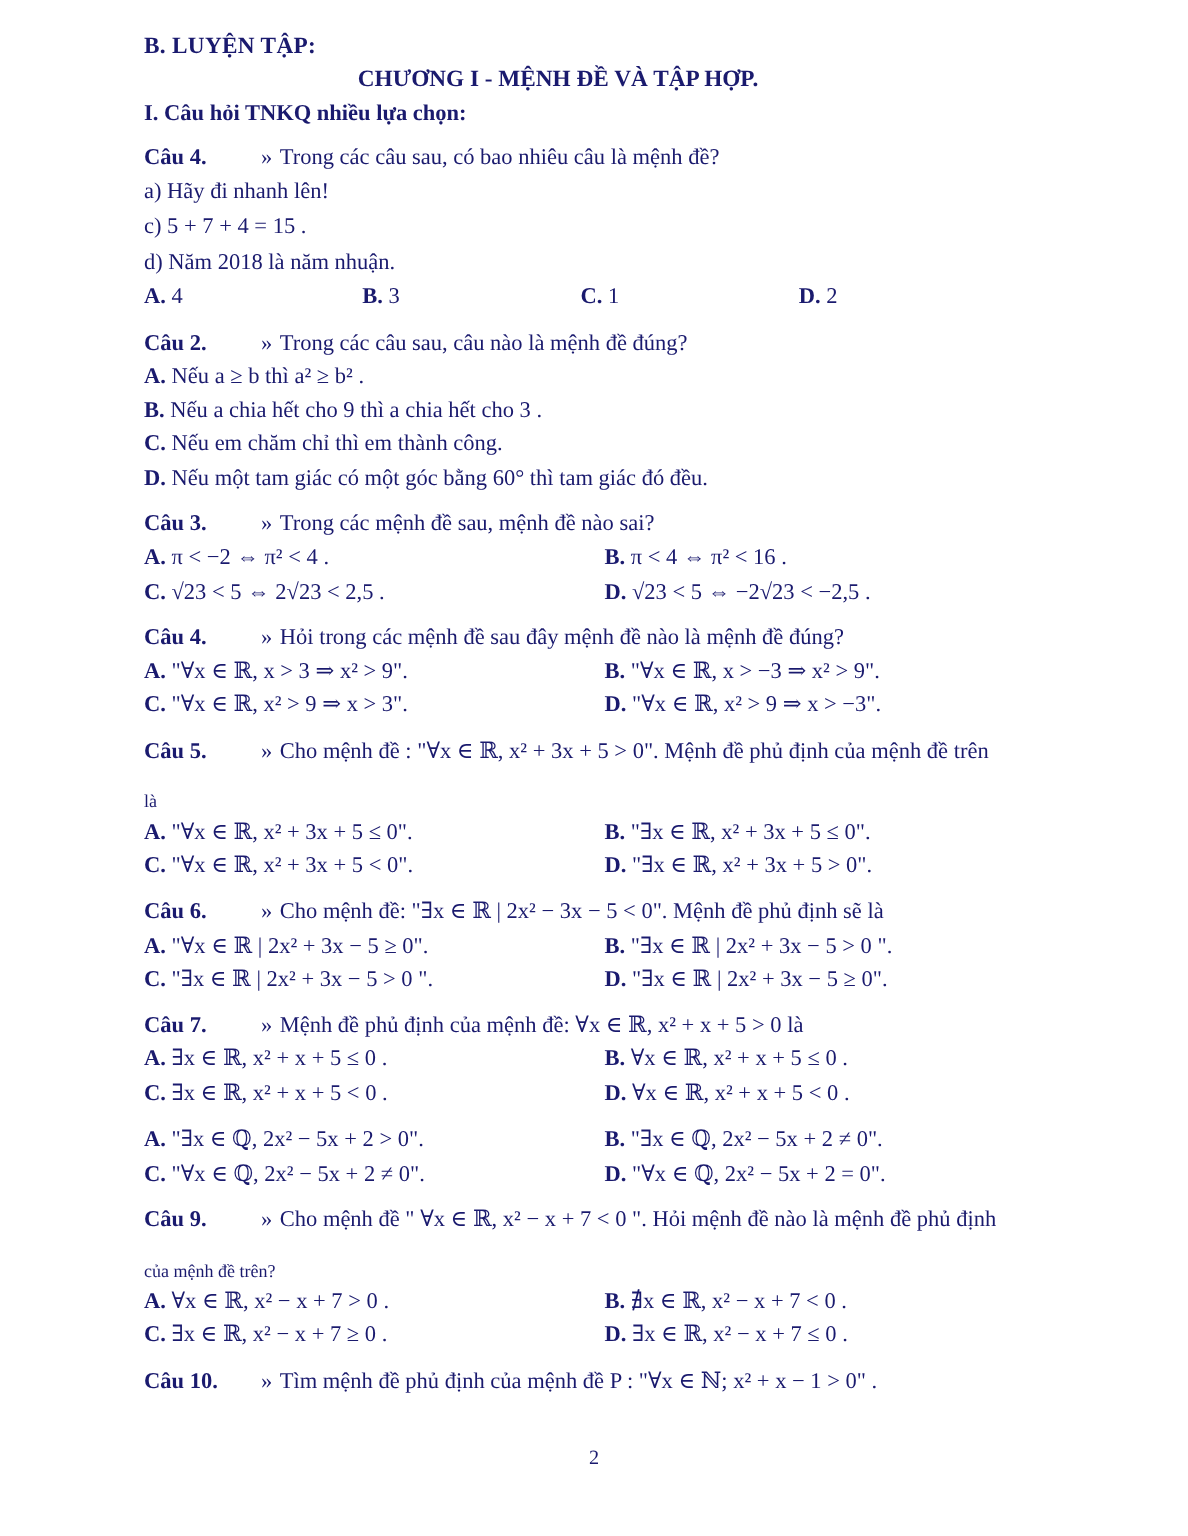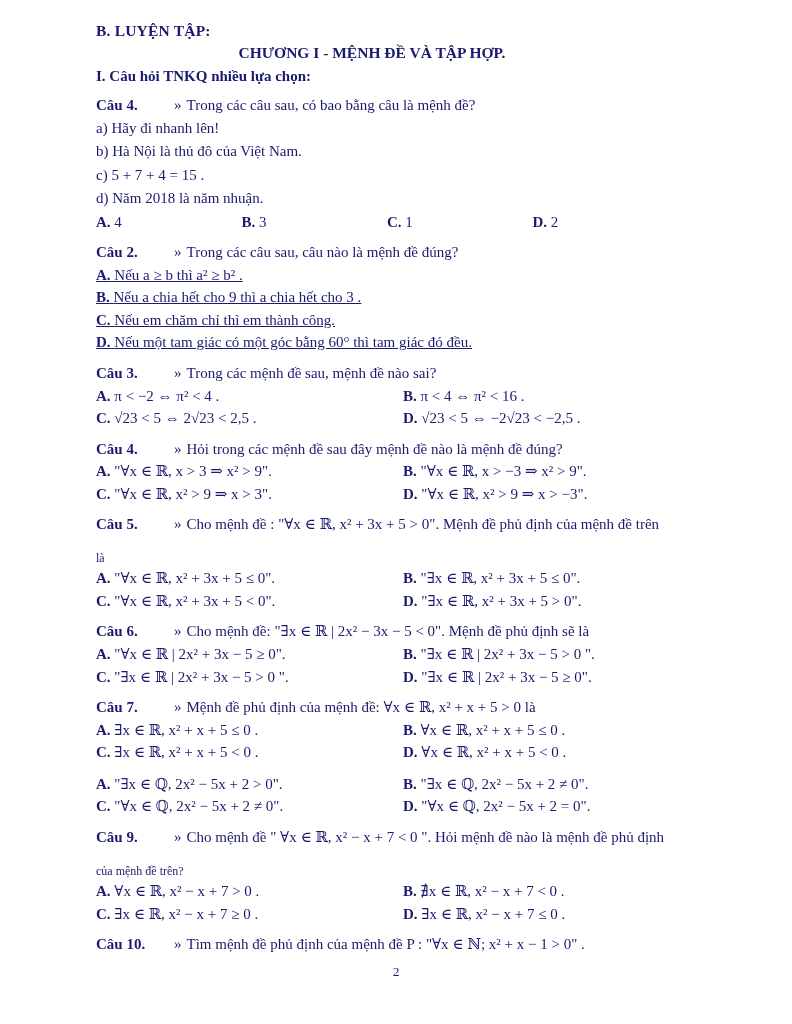--- a/index.html
+++ b/index.html
@@ -76,21 +76,20 @@
   }
   .opts.two > div {
     width: 50%;
     box-sizing: border-box;
   }
   .opts.two > div:nth-child(2n) {
     padding-left: 16px;
   }
   .opts.one > div {
     width: 100%;
-    text-decoration: underline;
   }
   .ol {
     font-weight: bold;
   }
   .pageno {
     position: absolute;
     bottom: 44px;
     left: 0;
     width: 792px;
     text-align: center;
@@ -108,24 +107,23 @@
 
   <div class="sec-head">B.  LUYỆN TẬP:</div>
 
   <div class="chapter">CHƯƠNG I -  MỆNH ĐỀ VÀ TẬP HỢP.</div>
 
   <div class="part-head">I. Câu hỏi TNKQ nhiều lựa chọn:</div>
 
   <div class="q">
     <div class="qrow">
       <span class="qlabel">Câu 4.</span>
-      <span class="qtext"><span class="arrow">»</span><span>Trong các câu sau, có bao bằng câu là mệnh đề?</span></span>
+      <span class="qtext"><span class="arrow">»</span><span>Trong các câu sau, có bao nhiêu câu là mệnh đề?</span></span>
     </div>
     <div class="line">a) Hãy đi nhanh lên!</div>
-    <div class="line">b) Hà Nội là thủ đô của Việt Nam.</div>
     <div class="line">c) 5 + 7 + 4 = 15 .</div>
     <div class="line">d) Năm 2018 là năm nhuận.</div>
     <div class="opts four">
       <div><span class="ol">A.</span> <span>4</span></div>
       <div><span class="ol">B.</span> <span>3</span></div>
       <div><span class="ol">C.</span> <span>1</span></div>
       <div><span class="ol">D.</span> <span>2</span></div>
     </div>
   </div>
 

